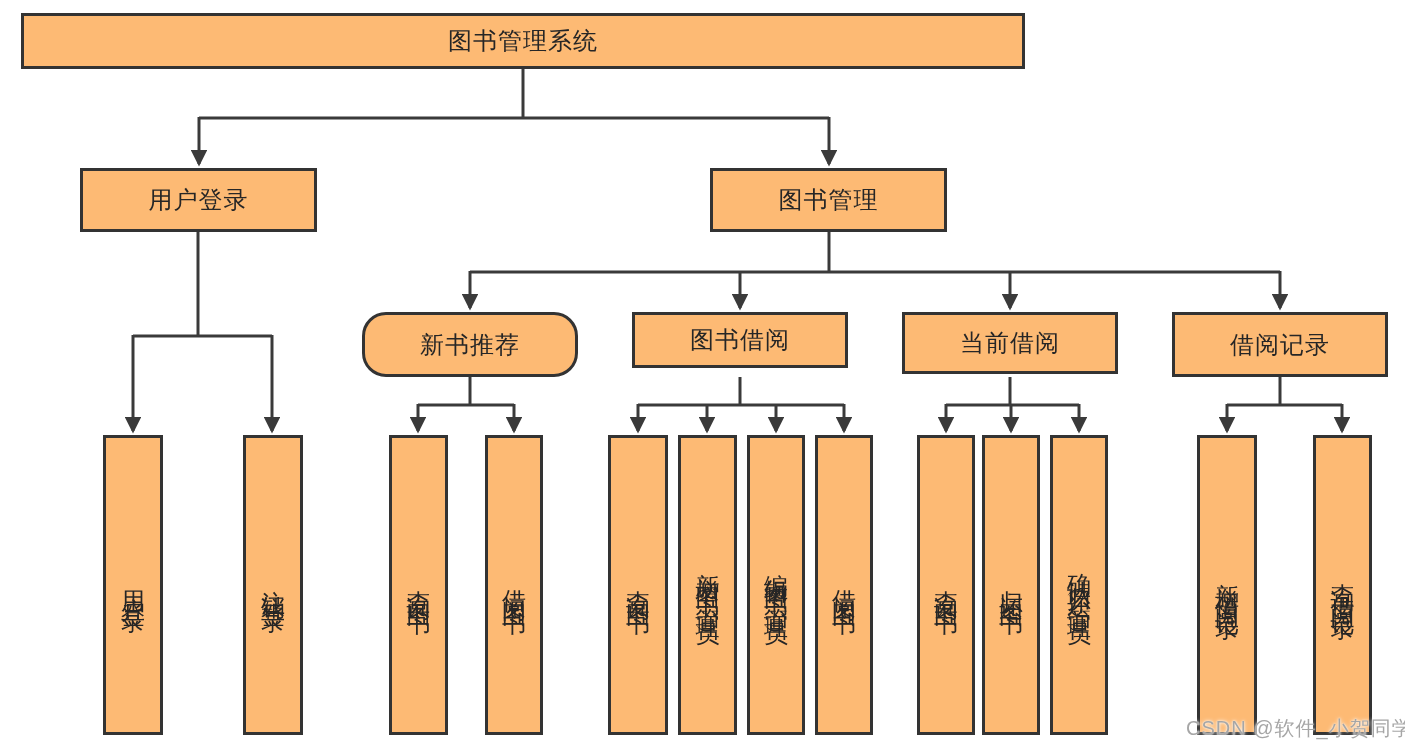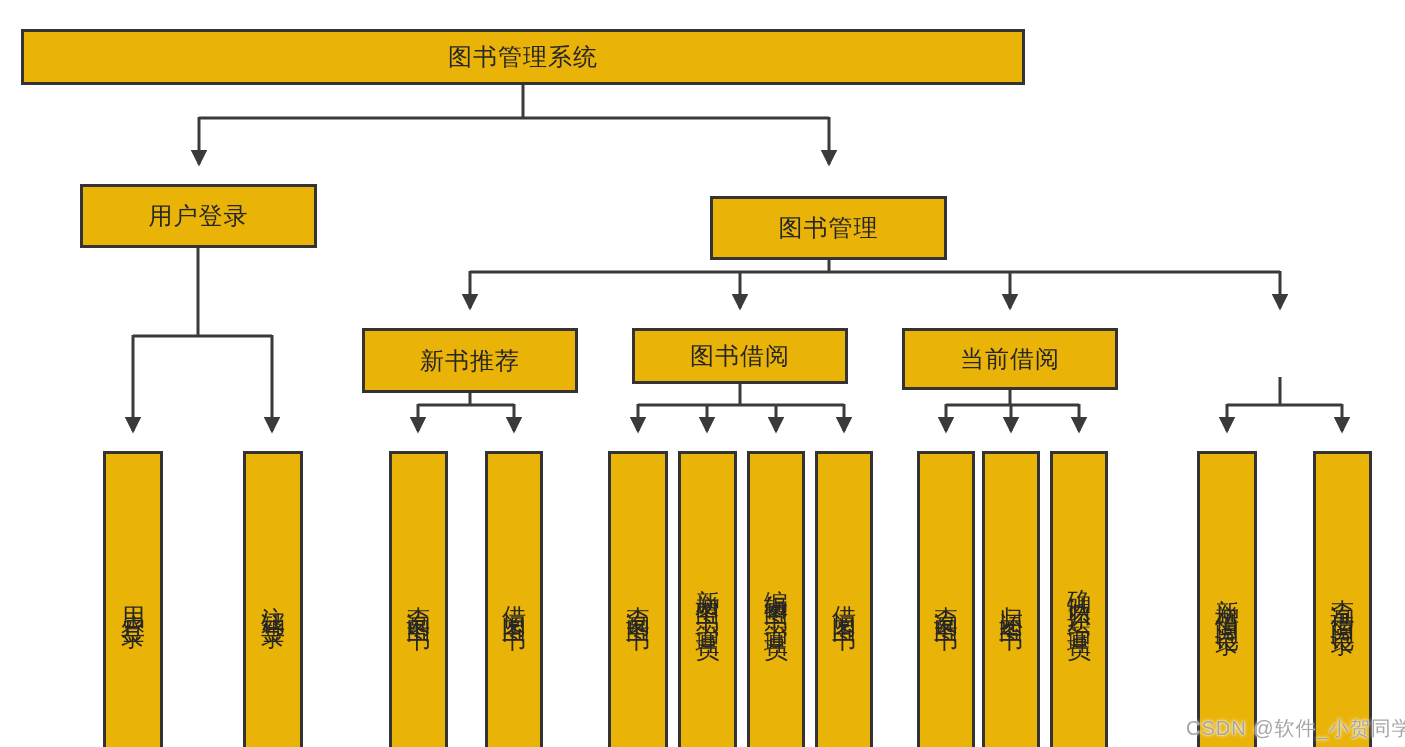--- a/index.html
+++ b/index.html
@@ -16,28 +16,27 @@
     background:var(--bg);
     font-family:"Liberation Sans","DejaVu Sans",sans-serif;
     overflow:hidden;
   }
   #connectors{position:absolute;left:0;top:0;width:1405px;height:747px;}
   #connectors .edges{stroke:var(--line);stroke-width:3;fill:none;}
   #connectors .ah-fill{fill:var(--line);}
   .box{
     position:absolute;
     box-sizing:border-box;
-    background:#eab308;
+    background:#fdba74;
     border:3px solid var(--border);
     display:flex;align-items:center;justify-content:center;
     color:var(--text);
     font-size:24px;
     letter-spacing:1px;
     text-align:left;
-    margin-top:16px;
   }
   .hbox{line-height:1;}
   .vbox span{
     writing-mode:vertical-rl;
     text-orientation:mixed;
     letter-spacing:7px;
     font-size:24px;
     line-height:1;
     white-space:nowrap;
   }
@@ -103,25 +102,26 @@
       <path d="M1280,377 V405"></path>
       <path d="M1227,405 H1342"></path>
       <path d="M1227,404 V431" marker-end="url(#ah)"></path>
       <path d="M1342,404 V431" marker-end="url(#ah)"></path>
     </g>
   </svg>
 
   <div class="box hbox" style="left:21px;top:13px;width:1004px;height:56px;">图书管理系统</div>
 
   <div class="box hbox" style="left:80px;top:168px;width:237px;height:64px;">用户登录</div>
-  <div class="box hbox" style="left:710px;top:180px;width:237px;height:64px;">图书管理</div>
+  <div class="box hbox" style="left:710px;top:168px;width:237px;height:64px;">图书管理</div>
 
-  <div class="box hbox" style="left:362px;top:312px;width:216px;height:65px;">新书推荐</div>
+  <div class="box hbox" style="left:362px;top:312px;width:216px;height:65px;border-radius:24px;">新书推荐</div>
   <div class="box hbox" style="left:632px;top:312px;width:216px;height:56px;">图书借阅</div>
   <div class="box hbox" style="left:902px;top:312px;width:216px;height:62px;">当前借阅</div>
+  <div class="box hbox" style="left:1172px;top:312px;width:216px;height:65px;">借阅记录</div>
 
   <div class="box vbox" style="left:103px;top:435px;width:60px;height:300px;">
     <span>用户登录</span>
   </div>
   <div class="box vbox" style="left:243px;top:435px;width:60px;height:300px;">
     <span>注销登录</span>
   </div>
 
   <div class="box vbox" style="left:389px;top:435px;width:59px;height:300px;">
     <span>查询图书</span>

